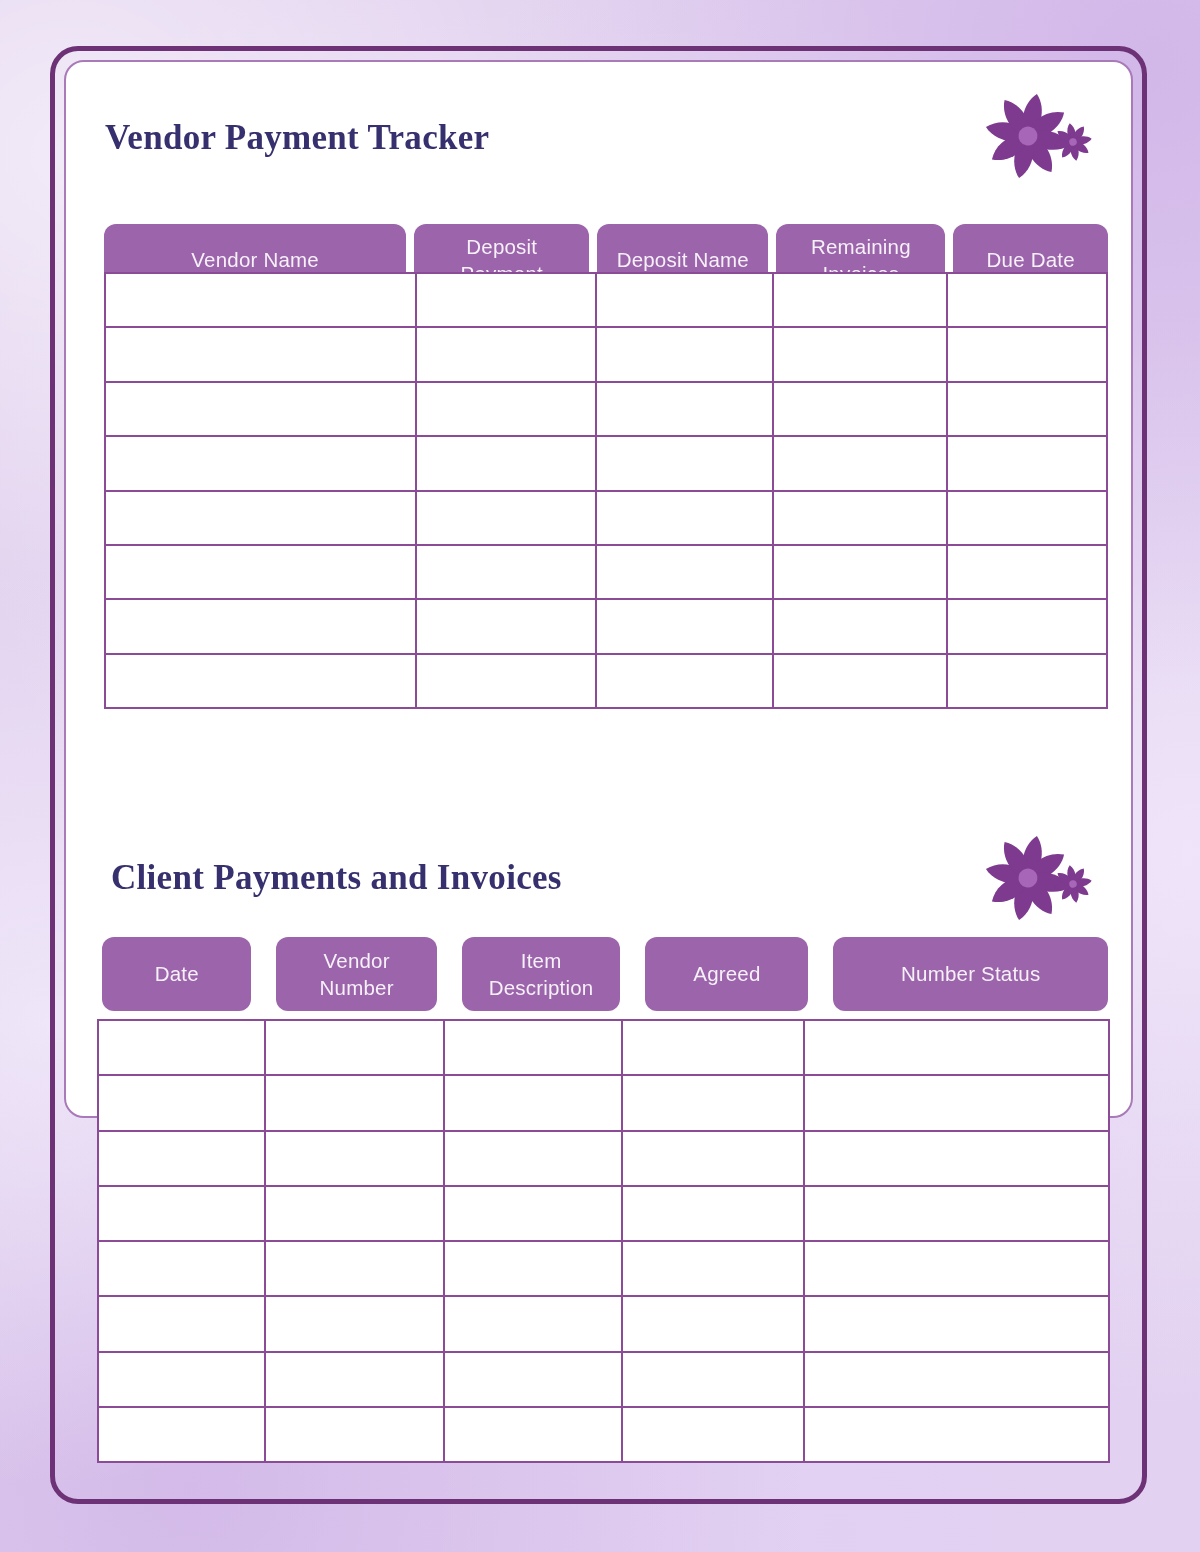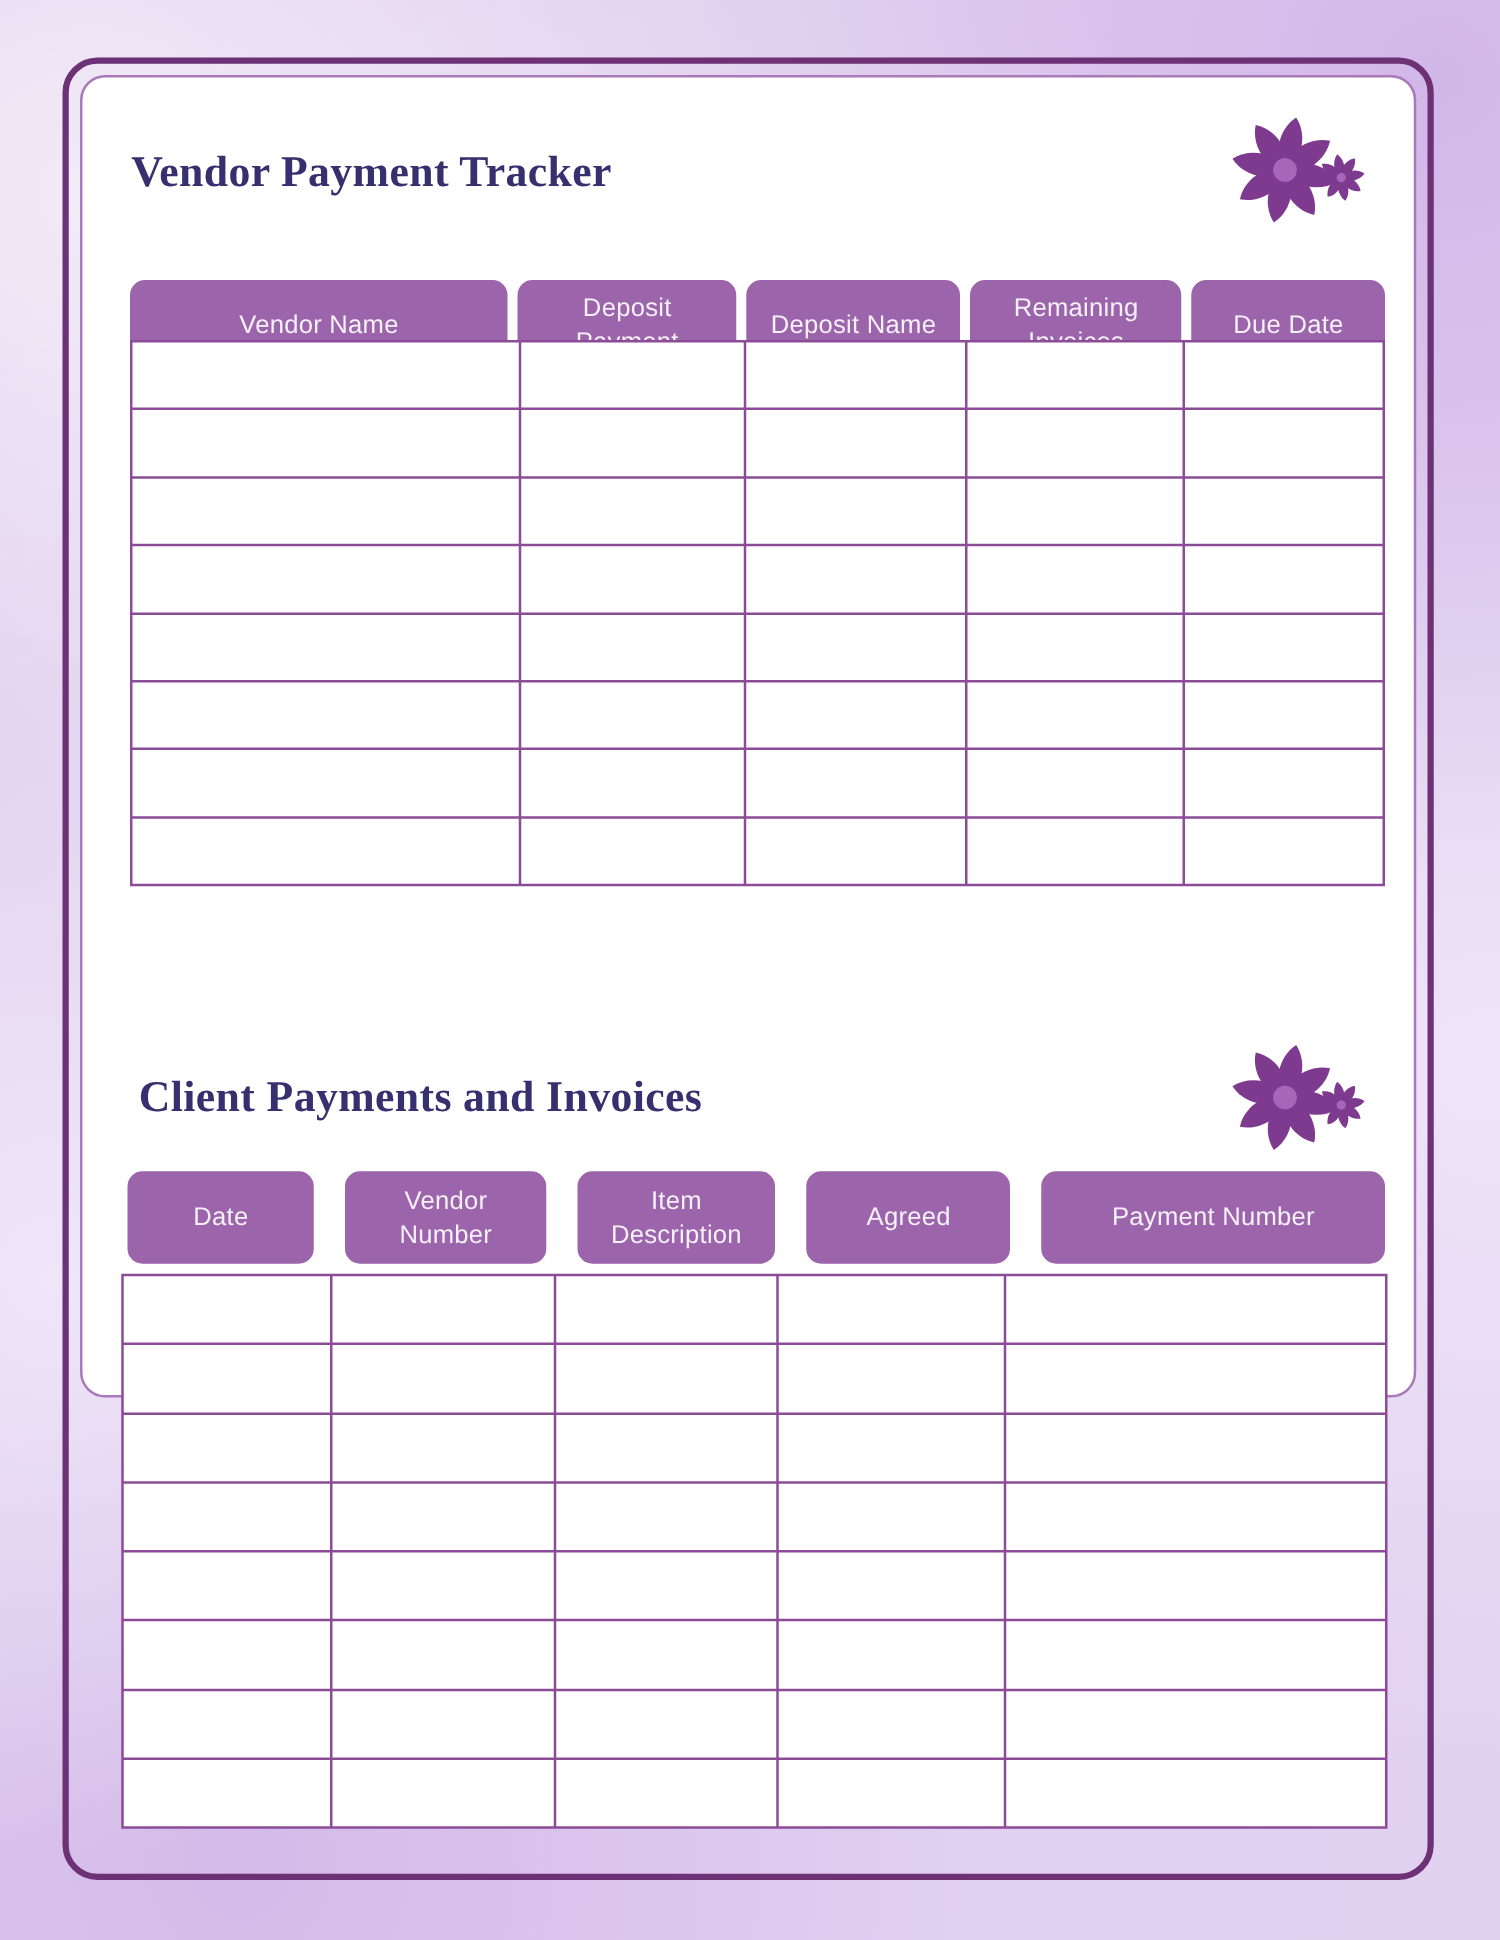--- a/index.html
+++ b/index.html
@@ -192,21 +192,21 @@
           <div class="pill">
             <span>Vendor Number</span>
           </div>
           <div class="pill">
             <span>Item Description</span>
           </div>
           <div class="pill">
             <span>Agreed</span>
           </div>
           <div class="pill">
-            <span>Payment Number</span>
+            <span>Number Status</span>
           </div>
         </div>
       <div class="table-grid">
           <div class="cell"></div>
           <div class="cell"></div>
           <div class="cell"></div>
           <div class="cell"></div>
           <div class="cell"></div>
           <div class="cell"></div>
           <div class="cell"></div>

